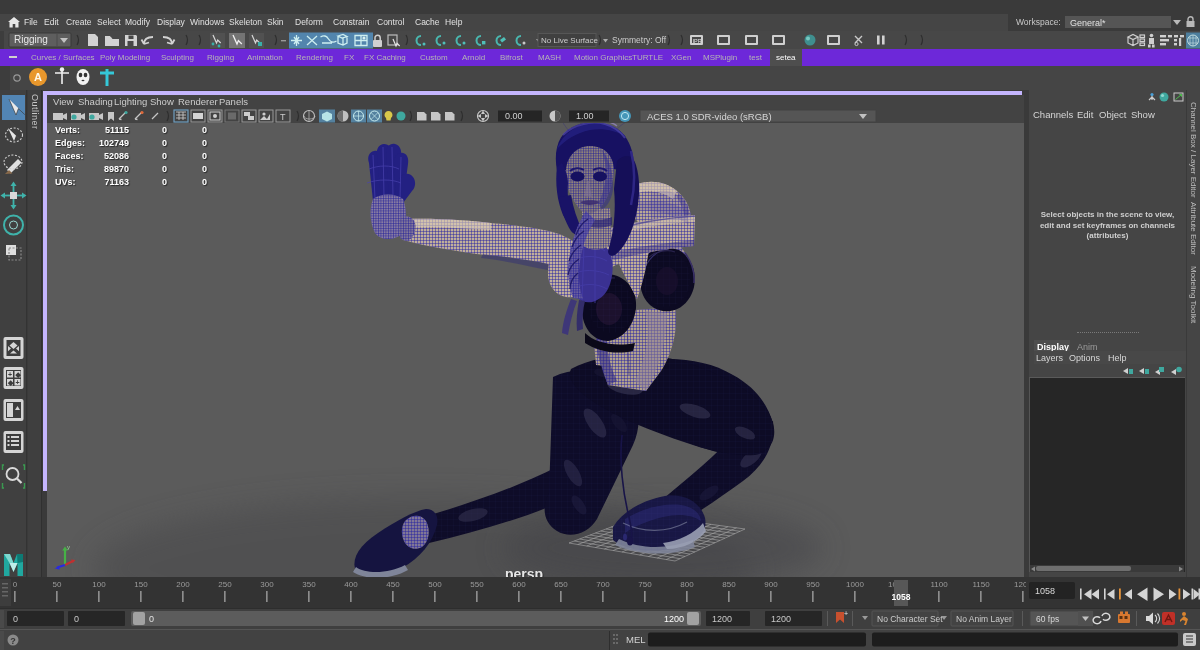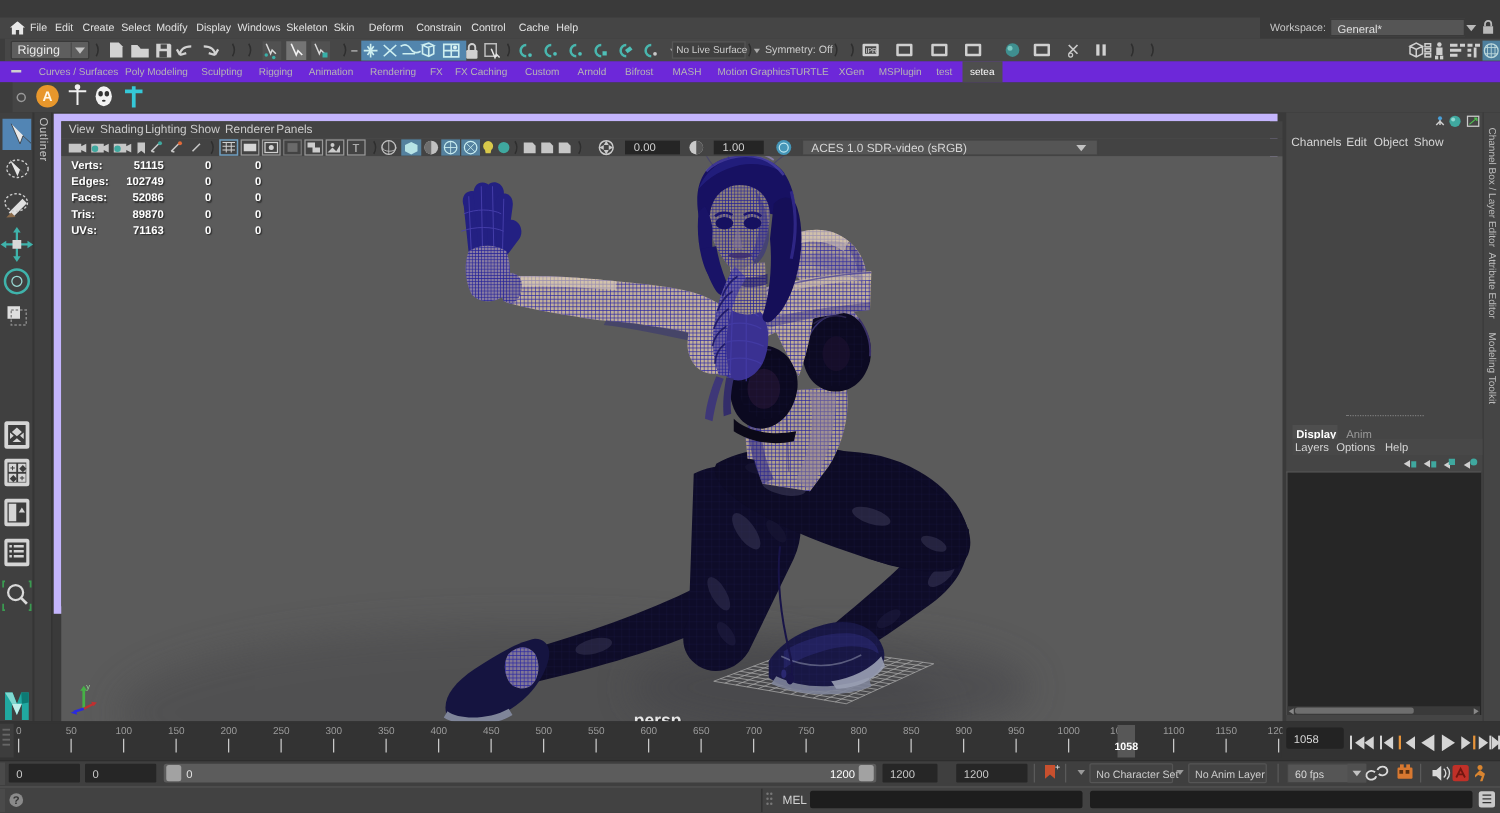--- a/index.html
+++ b/index.html
@@ -22,21 +22,21 @@
     font-size:9.5px; }
   #shelftabs span.st { position:absolute; top:4px; font-size:8px; }
   
   #shelf { left:0; top:66px; width:1200px; height:24px; background:#454545; }
   
   #main { left:0; top:90px; width:1200px; height:487px; background:#3a3a3a; }
   #toolbox { left:0; top:0; width:27px; height:487px; background:#404040; border-right:1px solid #333;}
   #outstrip { left:28px; top:0; width:14px; height:487px; background:#3f3f3f; border-right:1px solid #303030;}
   #outstrip .vt { position:absolute; left:2px; top:4px; width:11px; color:#c8c8c8; font-size:9px;
      writing-mode:vertical-lr; letter-spacing:0.5px;}
-  #viewport { left:43px; top:1px; width:979px; height:400px; border:6px solid #c4b5fd; background:#585858;}
+  #viewport { left:43px; top:1px; width:979px; height:400px; border:4px solid #c4b5fd; background:#585858;}
   #vpmenus { position:absolute; left:0; top:0; width:977px; height:14px; background:#434343;
     color:#cccccc; font-size:9.5px; }
   #vpmenus span { position:absolute; top:1px; }
   #vpicons { position:absolute; left:0; top:14px; width:977px; height:14px; background:#434343; }
   #canvas { position:absolute; left:0; top:28px; width:977px; height:455px; background:#5b5b5b; }
   #rpanel { left:1029px; top:0; width:157px; height:487px; background:#454545; }
   #rstrip { left:1187px; top:0; width:13px; height:487px; background:#454545; }
   #rstrip .vt { position:absolute; left:2px; width:11px; color:#bdbdbd; font-size:8px;
      writing-mode:vertical-lr; }
   
@@ -689,20 +689,21 @@
         <circle cx="4" cy="2.5" r="1.6" fill="#4aa0d8"></circle>
         <circle cx="16" cy="5" r="4.5" fill="#3fa89f"></circle>
           <circle cx="14.5" cy="3.5" r="1.6" fill="#8fd8d0"></circle>
         <rect x="26" y="1" width="9" height="8" fill="none" stroke="#cccccc" stroke-width="1"></rect>
         <path d="M27.5 7.5 L33.5 2.5 M33.5 2.5 l-2.2 0 M33.5 2.5 l0 2.2" stroke="#4ec04e" stroke-width="1"></path>
       </svg>
       <div class="abs" style="left:4px;top:19px;font-size:9.5px;color:#d6d6d6">Channels</div>
       <div class="abs" style="left:48px;top:19px;font-size:9.5px;color:#d6d6d6">Edit</div>
       <div class="abs" style="left:70px;top:19px;font-size:9.5px;color:#d6d6d6">Object</div>
       <div class="abs" style="left:102px;top:19px;font-size:9.5px;color:#d6d6d6">Show</div>
+      <div class="abs" style="left:0;top:120px;width:157px;text-align:center;font-size:8px;font-weight:bold;color:#cfcfcf;line-height:10.5px">Select objects in the scene to view,<br>edit and set keyframes on channels<br>(attributes)</div>
       <div class="abs" style="left:48px;top:242px;width:62px;height:1px;border-top:1px dotted #7a7a7a"></div>
       <div class="abs" style="left:5px;top:250px;width:36px;height:13px;background:#4e4e4e"></div>
       <div class="abs" style="left:8px;top:252px;font-size:9px;font-weight:bold;color:#ffffff">Display</div>
       <div class="abs" style="left:48px;top:252px;font-size:9px;color:#9a9a9a">Anim</div>
       <div class="abs" style="left:5px;top:261px;width:152px;height:13px;background:#484848"></div>
       <div class="abs" style="left:7px;top:263px;font-size:9px;color:#d6d6d6">Layers</div>
       <div class="abs" style="left:40px;top:263px;font-size:9px;color:#d6d6d6">Options</div>
       <div class="abs" style="left:79px;top:263px;font-size:9px;color:#d6d6d6">Help</div>
       <svg class="abs" style="left:92px;top:276px" width="64" height="11" viewBox="0 0 64 11">
         <g>

